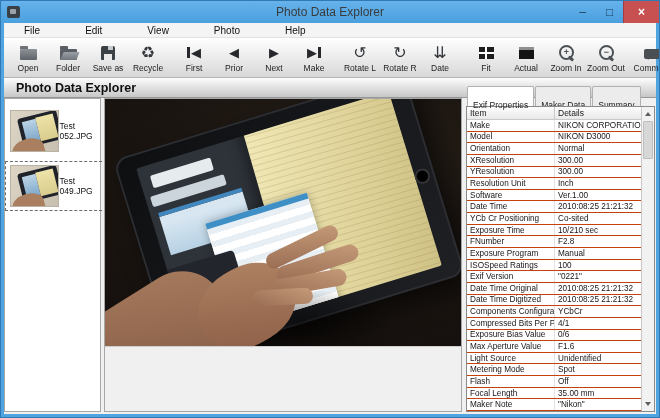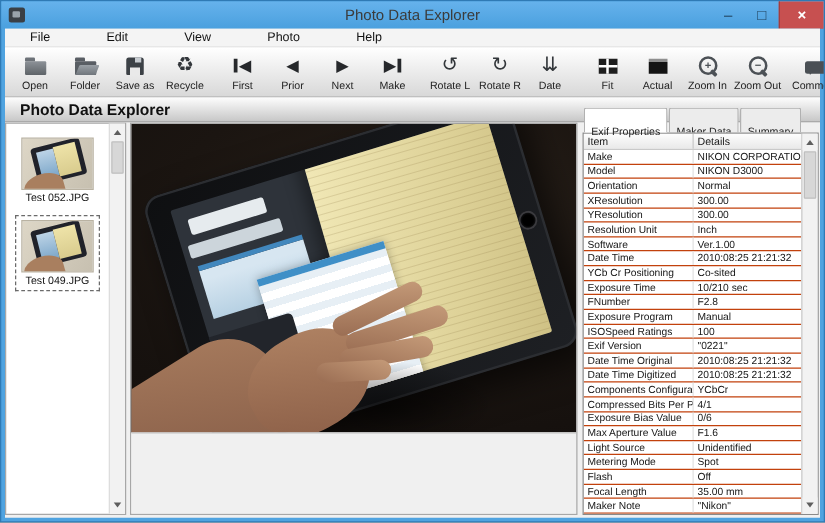--- a/index.html
+++ b/index.html
@@ -57,21 +57,21 @@
 
   
   .headerbar { height:20px; background:linear-gradient(#fdfdfd,#c7c7c7); border-bottom:1px solid #979797;
     display:flex; align-items:center; padding-left:12px; font-weight:bold; font-size:12.5px; color:#101010; }
 
   
   .content { flex:1; position:relative; background:#f0f0f0; }
 
   .thumb-panel { position:absolute; left:0; top:0; bottom:2px; width:97px; background:#fff; border:1px solid #a7a7a7; display:flex; }
   .thumb-list { flex:1; padding-top:7px; display:flex; flex-direction:column; align-items:center; gap:5px; }
-  .thumb-item { display:flex; flex-direction:column; align-items:center; gap:1px; padding:3px 4px; border:1px solid transparent;justify-content:center; }
+  .thumb-item { display:flex; flex-direction:row; align-items:center; gap:1px; padding:3px 4px; border:1px solid transparent;justify-content:center; }
   .thumb-item.selected { border:1px dashed #6b6b6b; }
   .thumb-img { width:58px; height:42px; position:relative; overflow:hidden; background:linear-gradient(120deg,#ddd6c6,#c7c0b0); border:1px solid #b9b2a2; }
   .mini-tablet { position:absolute; left:9px; top:3px; width:40px; height:30px; background:#20222a; border-radius:3px; transform:rotate(-14deg); }
   .mini-screen-blue { position:absolute; left:4px; top:4px; width:14px; height:22px; background:linear-gradient(#bcd3e6,#7ba6c9); }
   .mini-screen-yellow { position:absolute; left:18px; top:3px; width:18px; height:24px; background:linear-gradient(#eee3a8,#d9cc8e); }
   .mini-hand { position:absolute; left:1px; bottom:-7px; width:32px; height:19px; background:#a97f5f; border-radius:50% 50% 0 0; transform:rotate(-16deg); }
   .thumb-label { font-size:8.5px; color:#111; }
 
   .vscroll { width:13px; background:#f2f2f2; border-left:1px solid #ddd; position:relative; }
   .scr-btn { position:absolute; left:0; width:12px; height:13px; background:#f2f2f2; display:flex; align-items:center; justify-content:center; }

